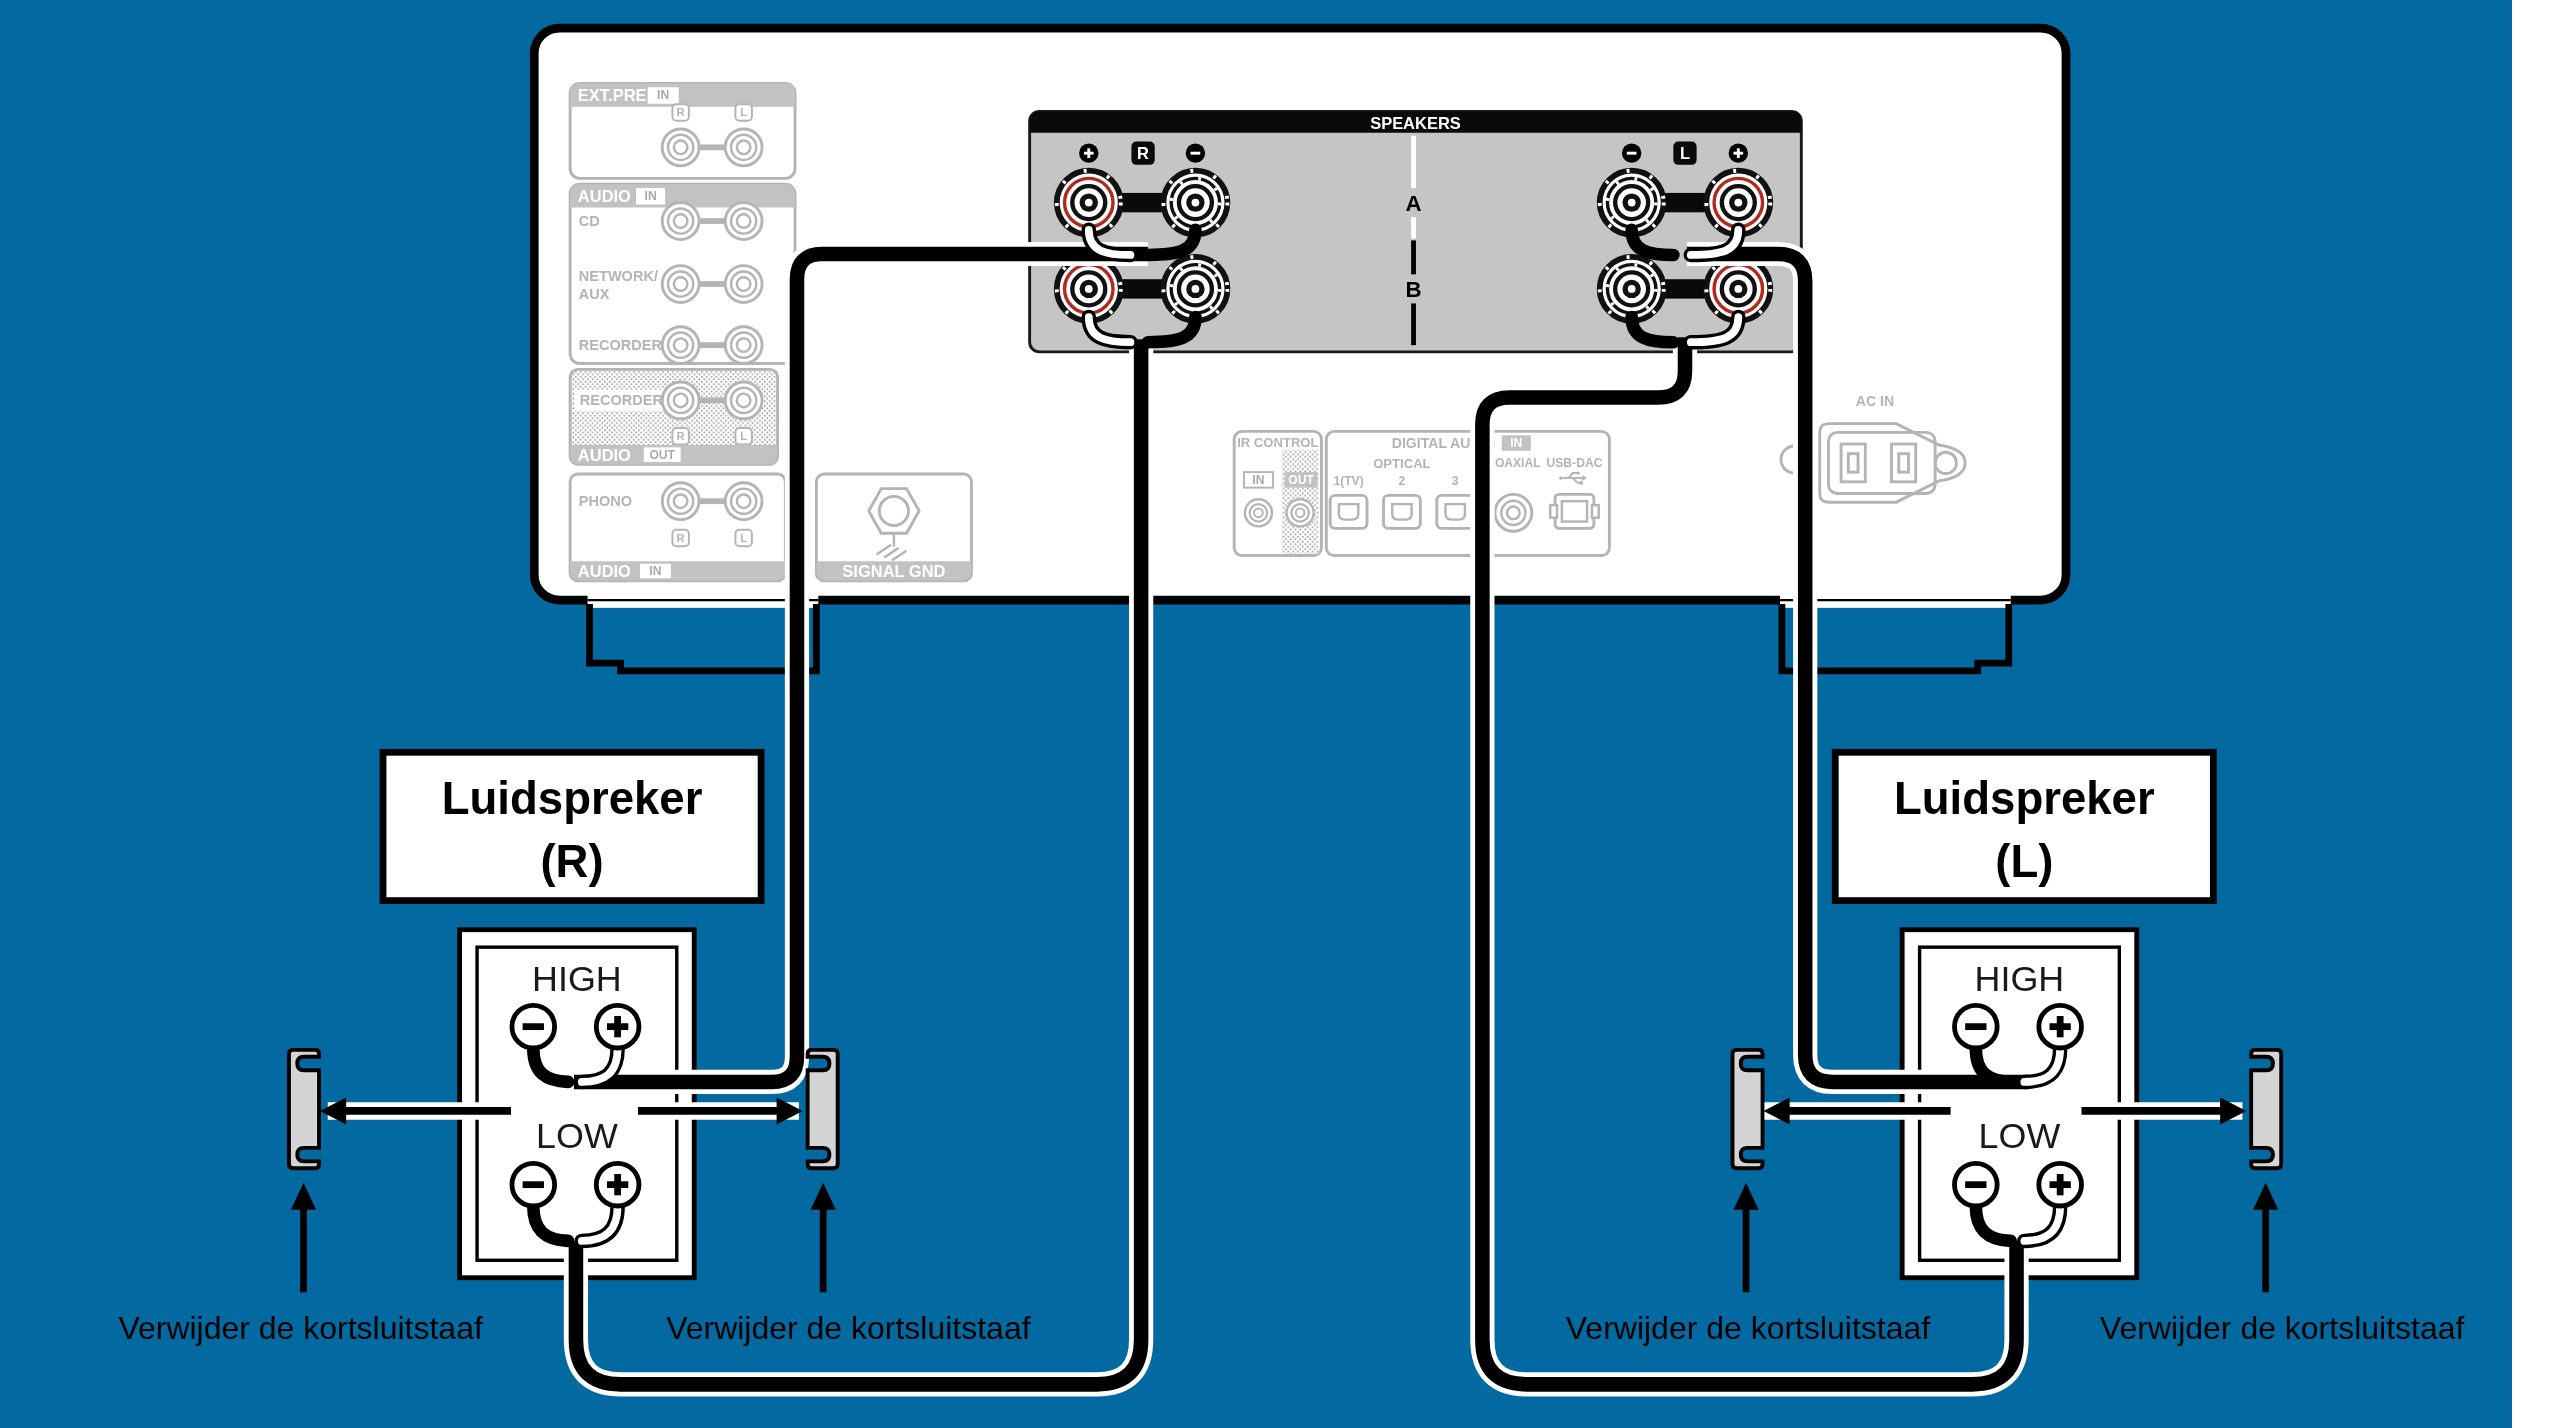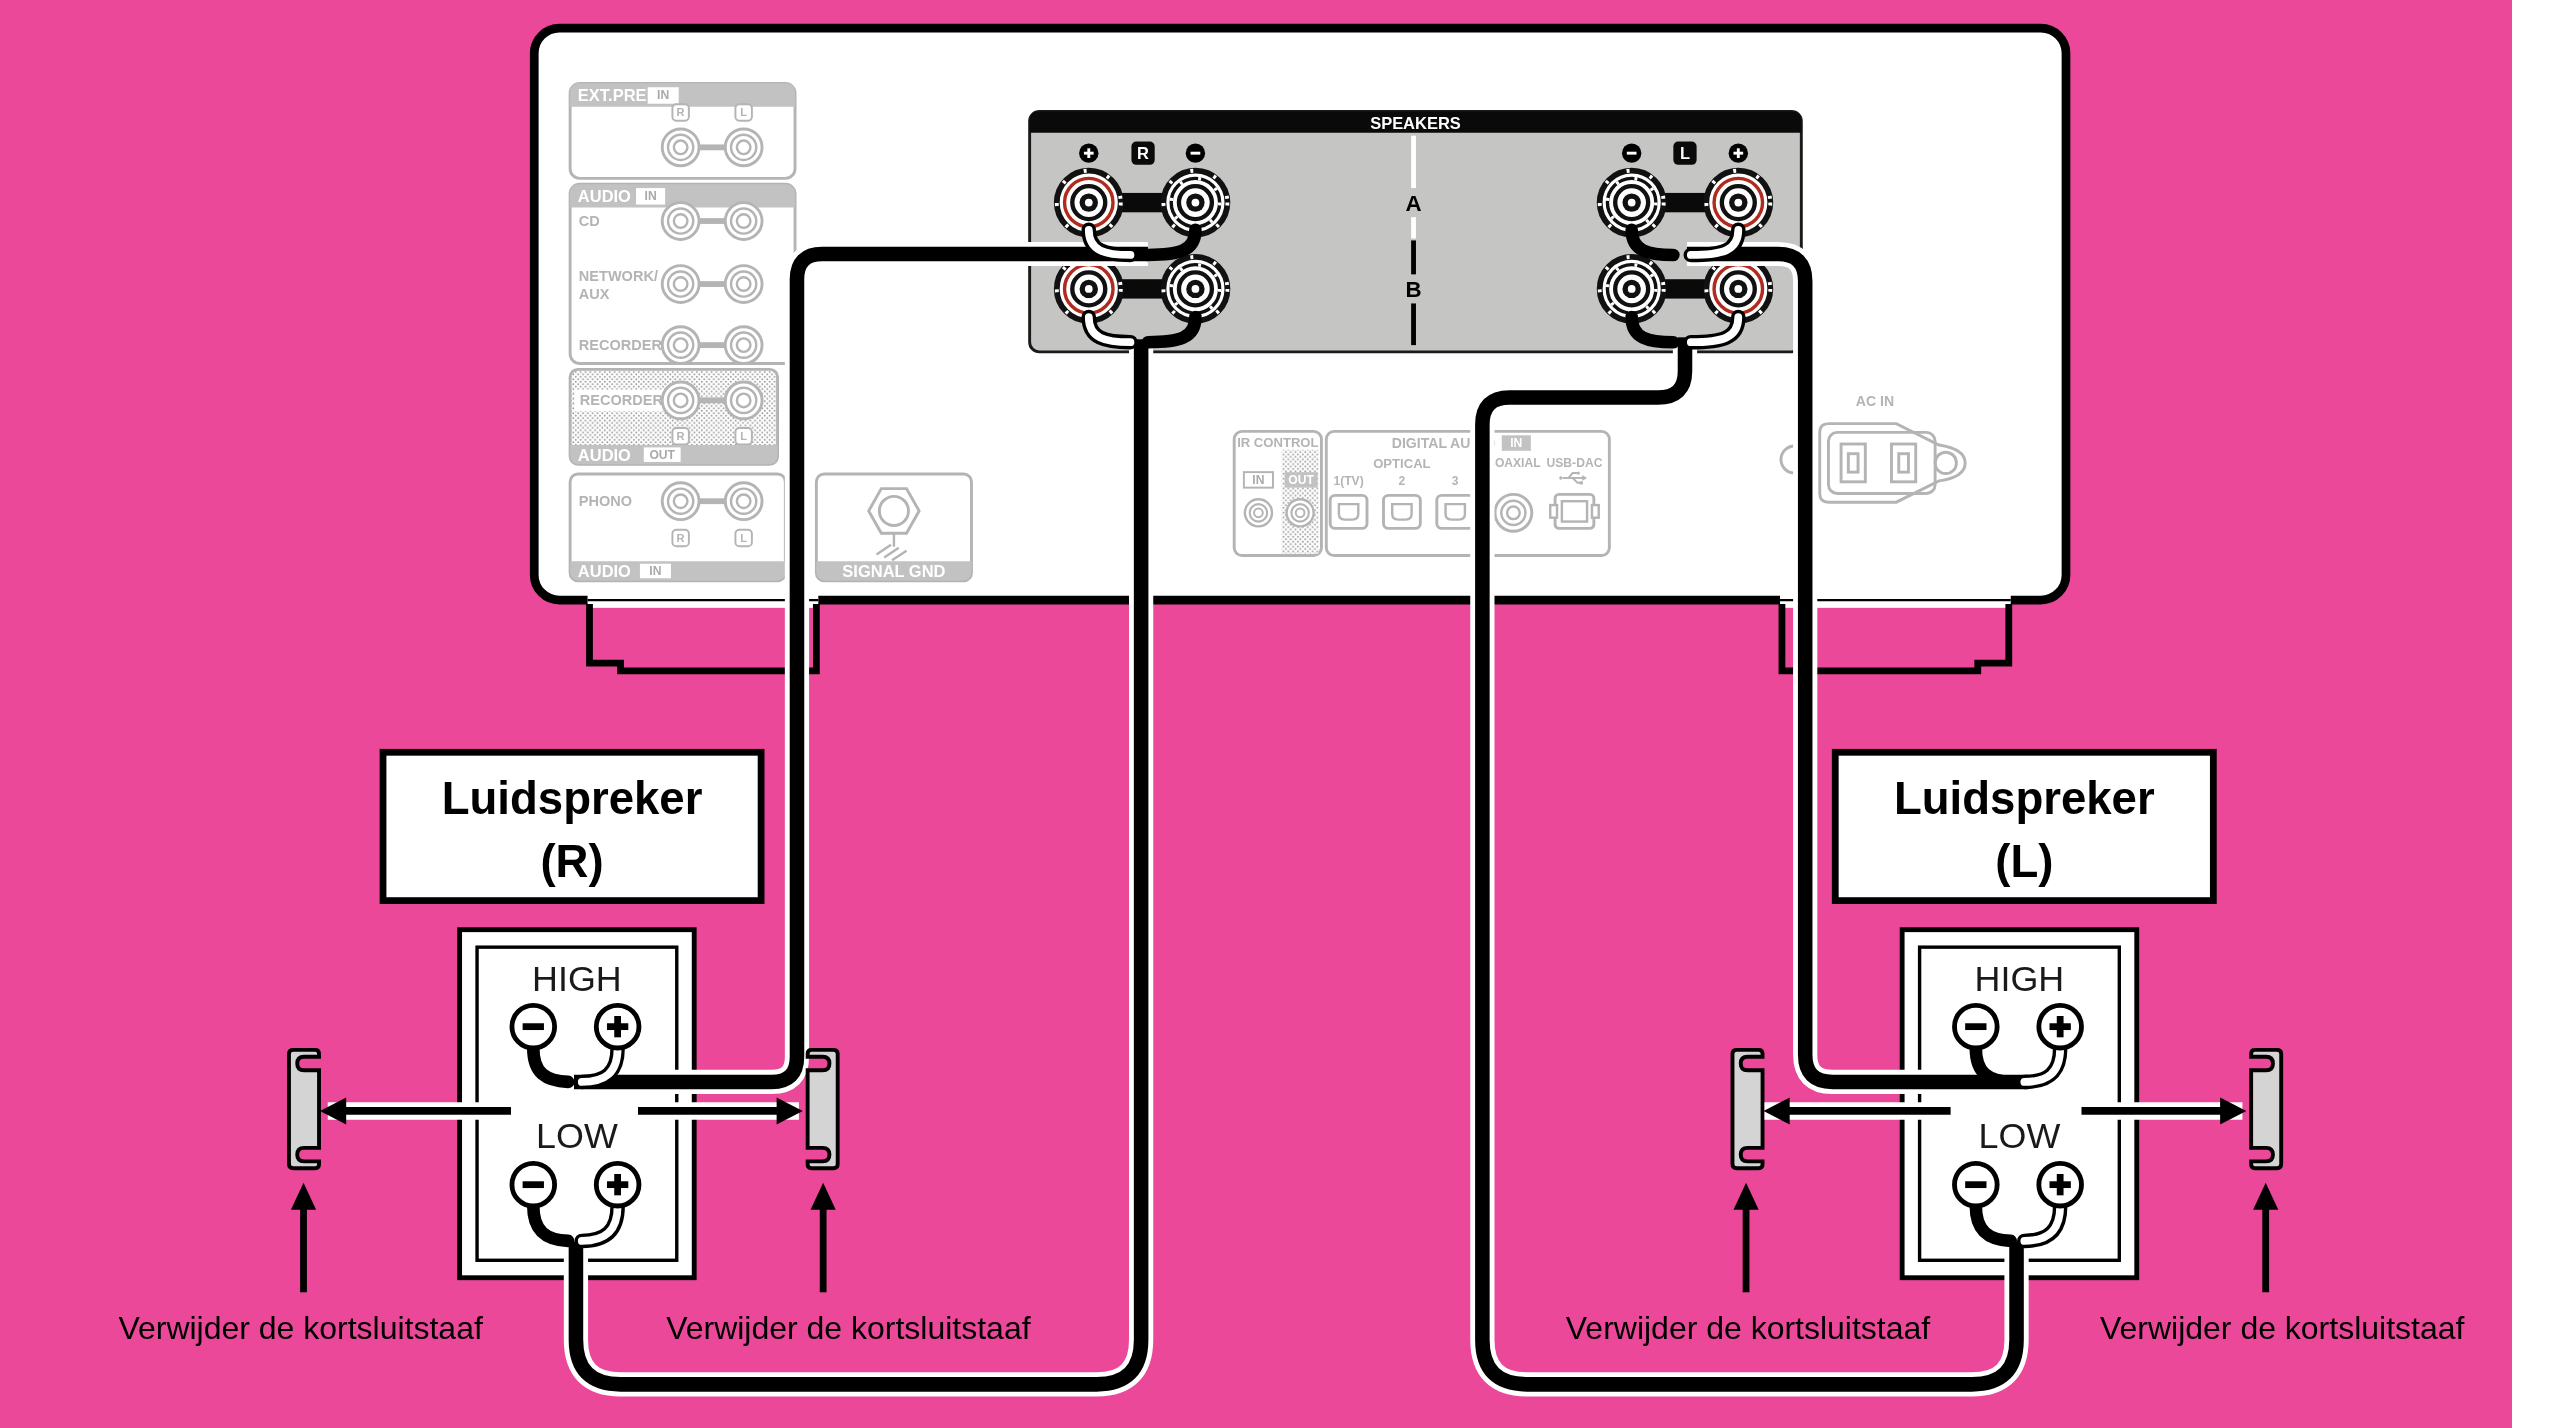--- a/index.html
+++ b/index.html
@@ -1,16 +1,16 @@
 <!DOCTYPE html>
 <html><head>
 <meta charset="utf-8">
 <style>
   html,body{margin:0;padding:0;background:#fff;}
-  #stage{width:2512px;height:1428px;position:relative;background:#ec4899;overflow:hidden;}
+  #stage{width:2512px;height:1428px;position:relative;background:#0369a1;overflow:hidden;}
   svg{display:block;}
   text{font-family:"Liberation Sans","DejaVu Sans",sans-serif;}
   .t-band{fill:#ffffff;font-size:17px;font-weight:bold;}
   .t-badge{fill:#a9a9a9;font-size:12.5px;font-weight:bold;}
   .t-badge-w{fill:#ffffff;font-size:12.5px;font-weight:bold;}
   .t-row{fill:#b4b4b4;font-size:15px;font-weight:bold;}
   .t-mini{fill:#b4b4b4;font-size:11.5px;font-weight:bold;}
   .t-panel{fill:#b4b4b4;font-size:13.5px;font-weight:bold;}
   .t-hdr{fill:#ffffff;font-size:17px;font-weight:bold;}
   .t-ab{fill:#000000;font-size:23px;font-weight:bold;}

